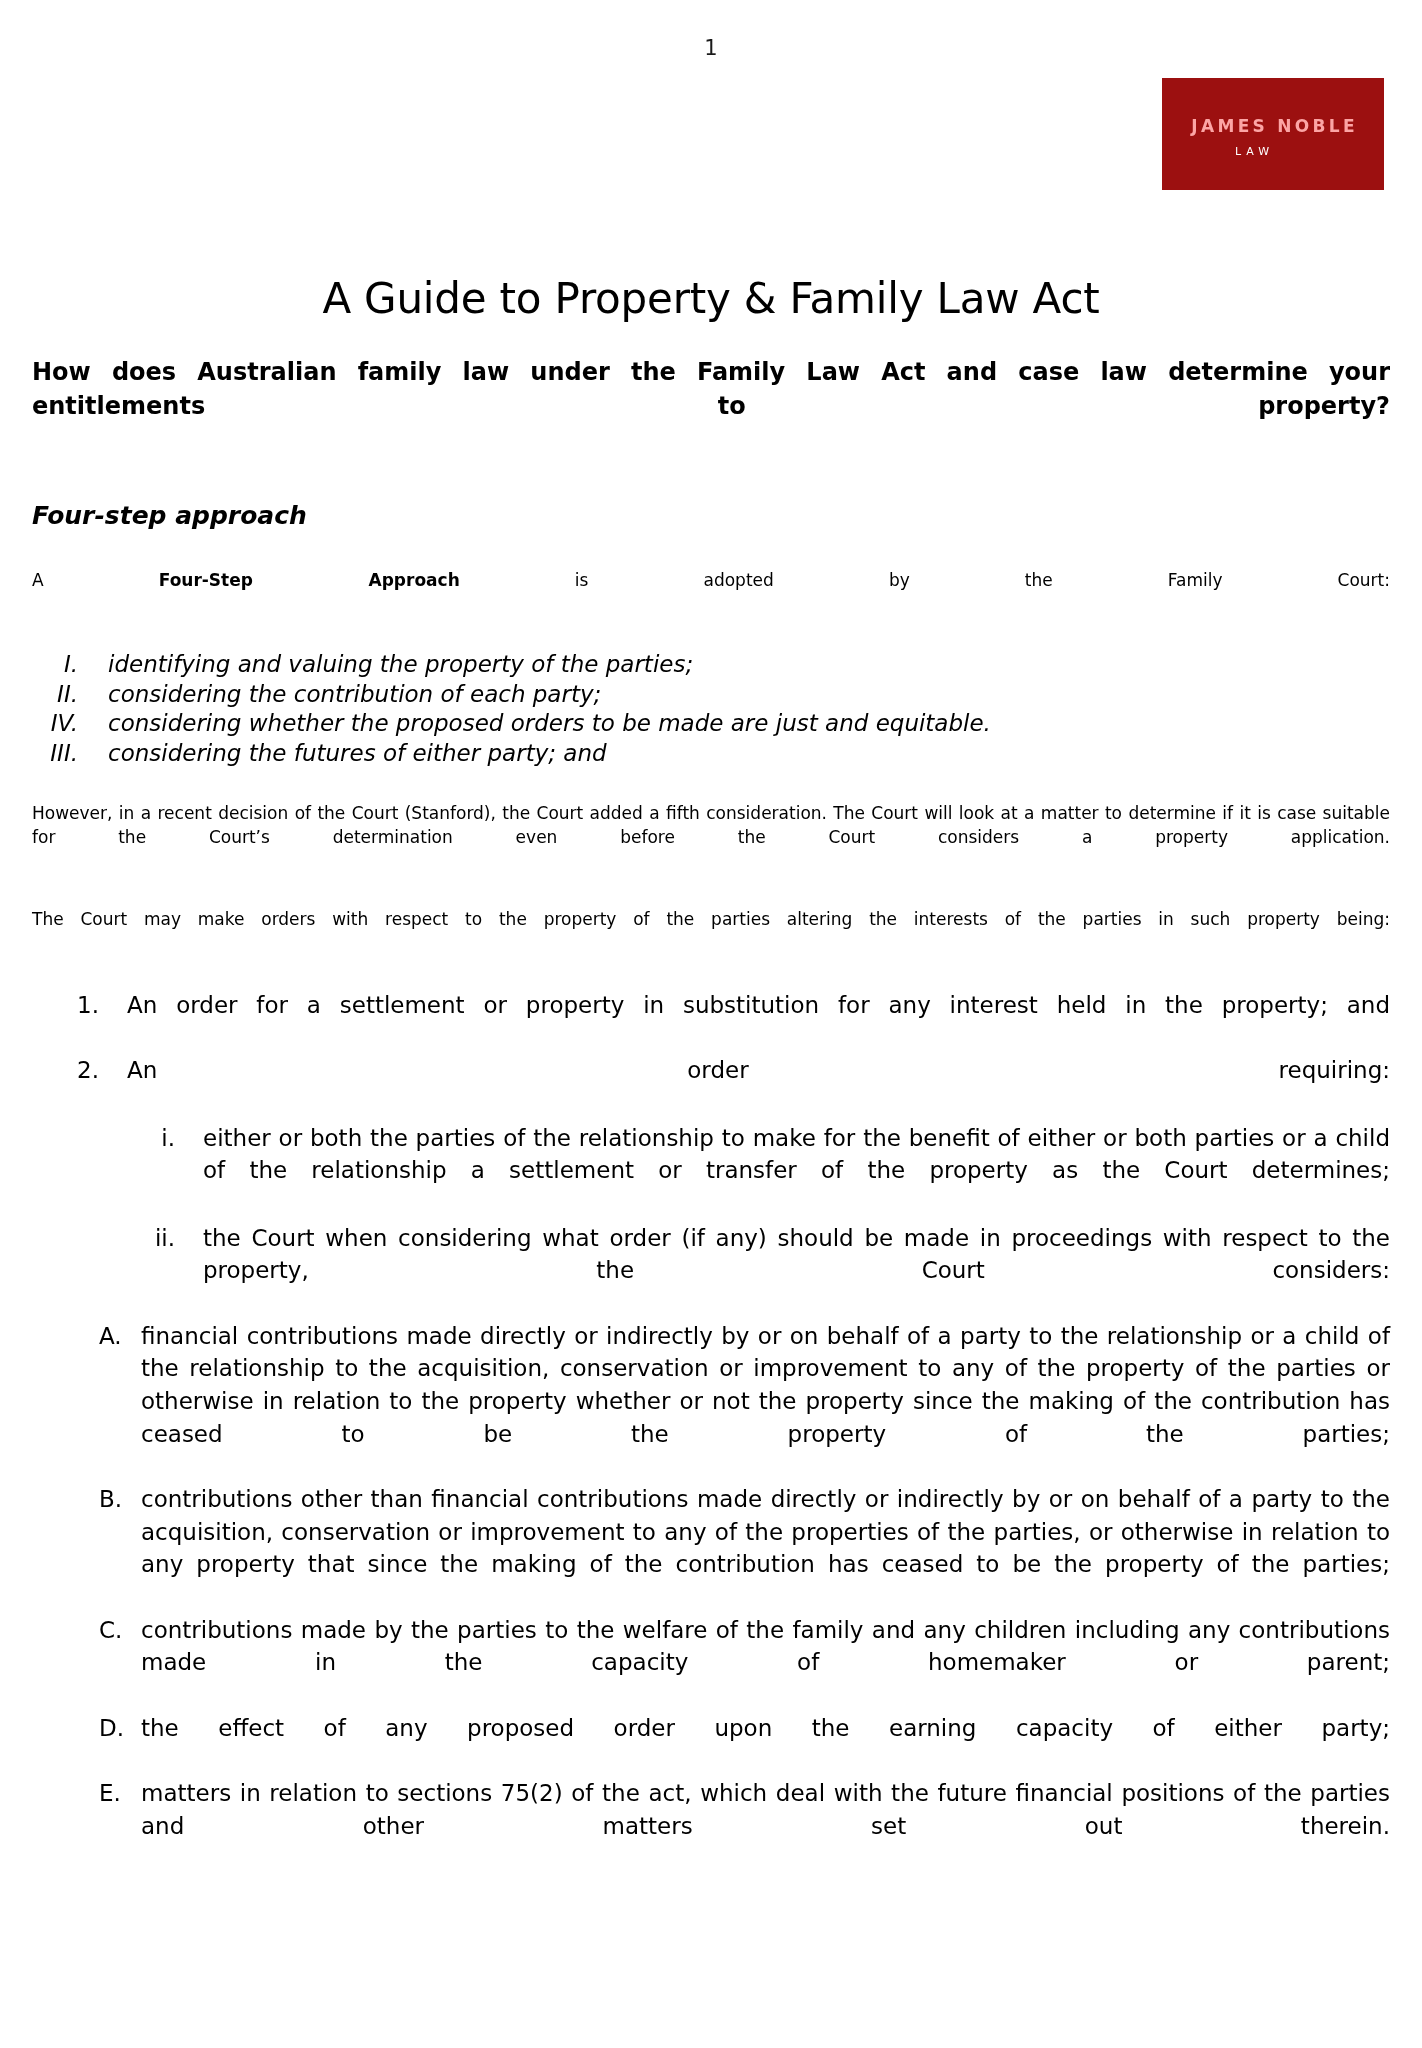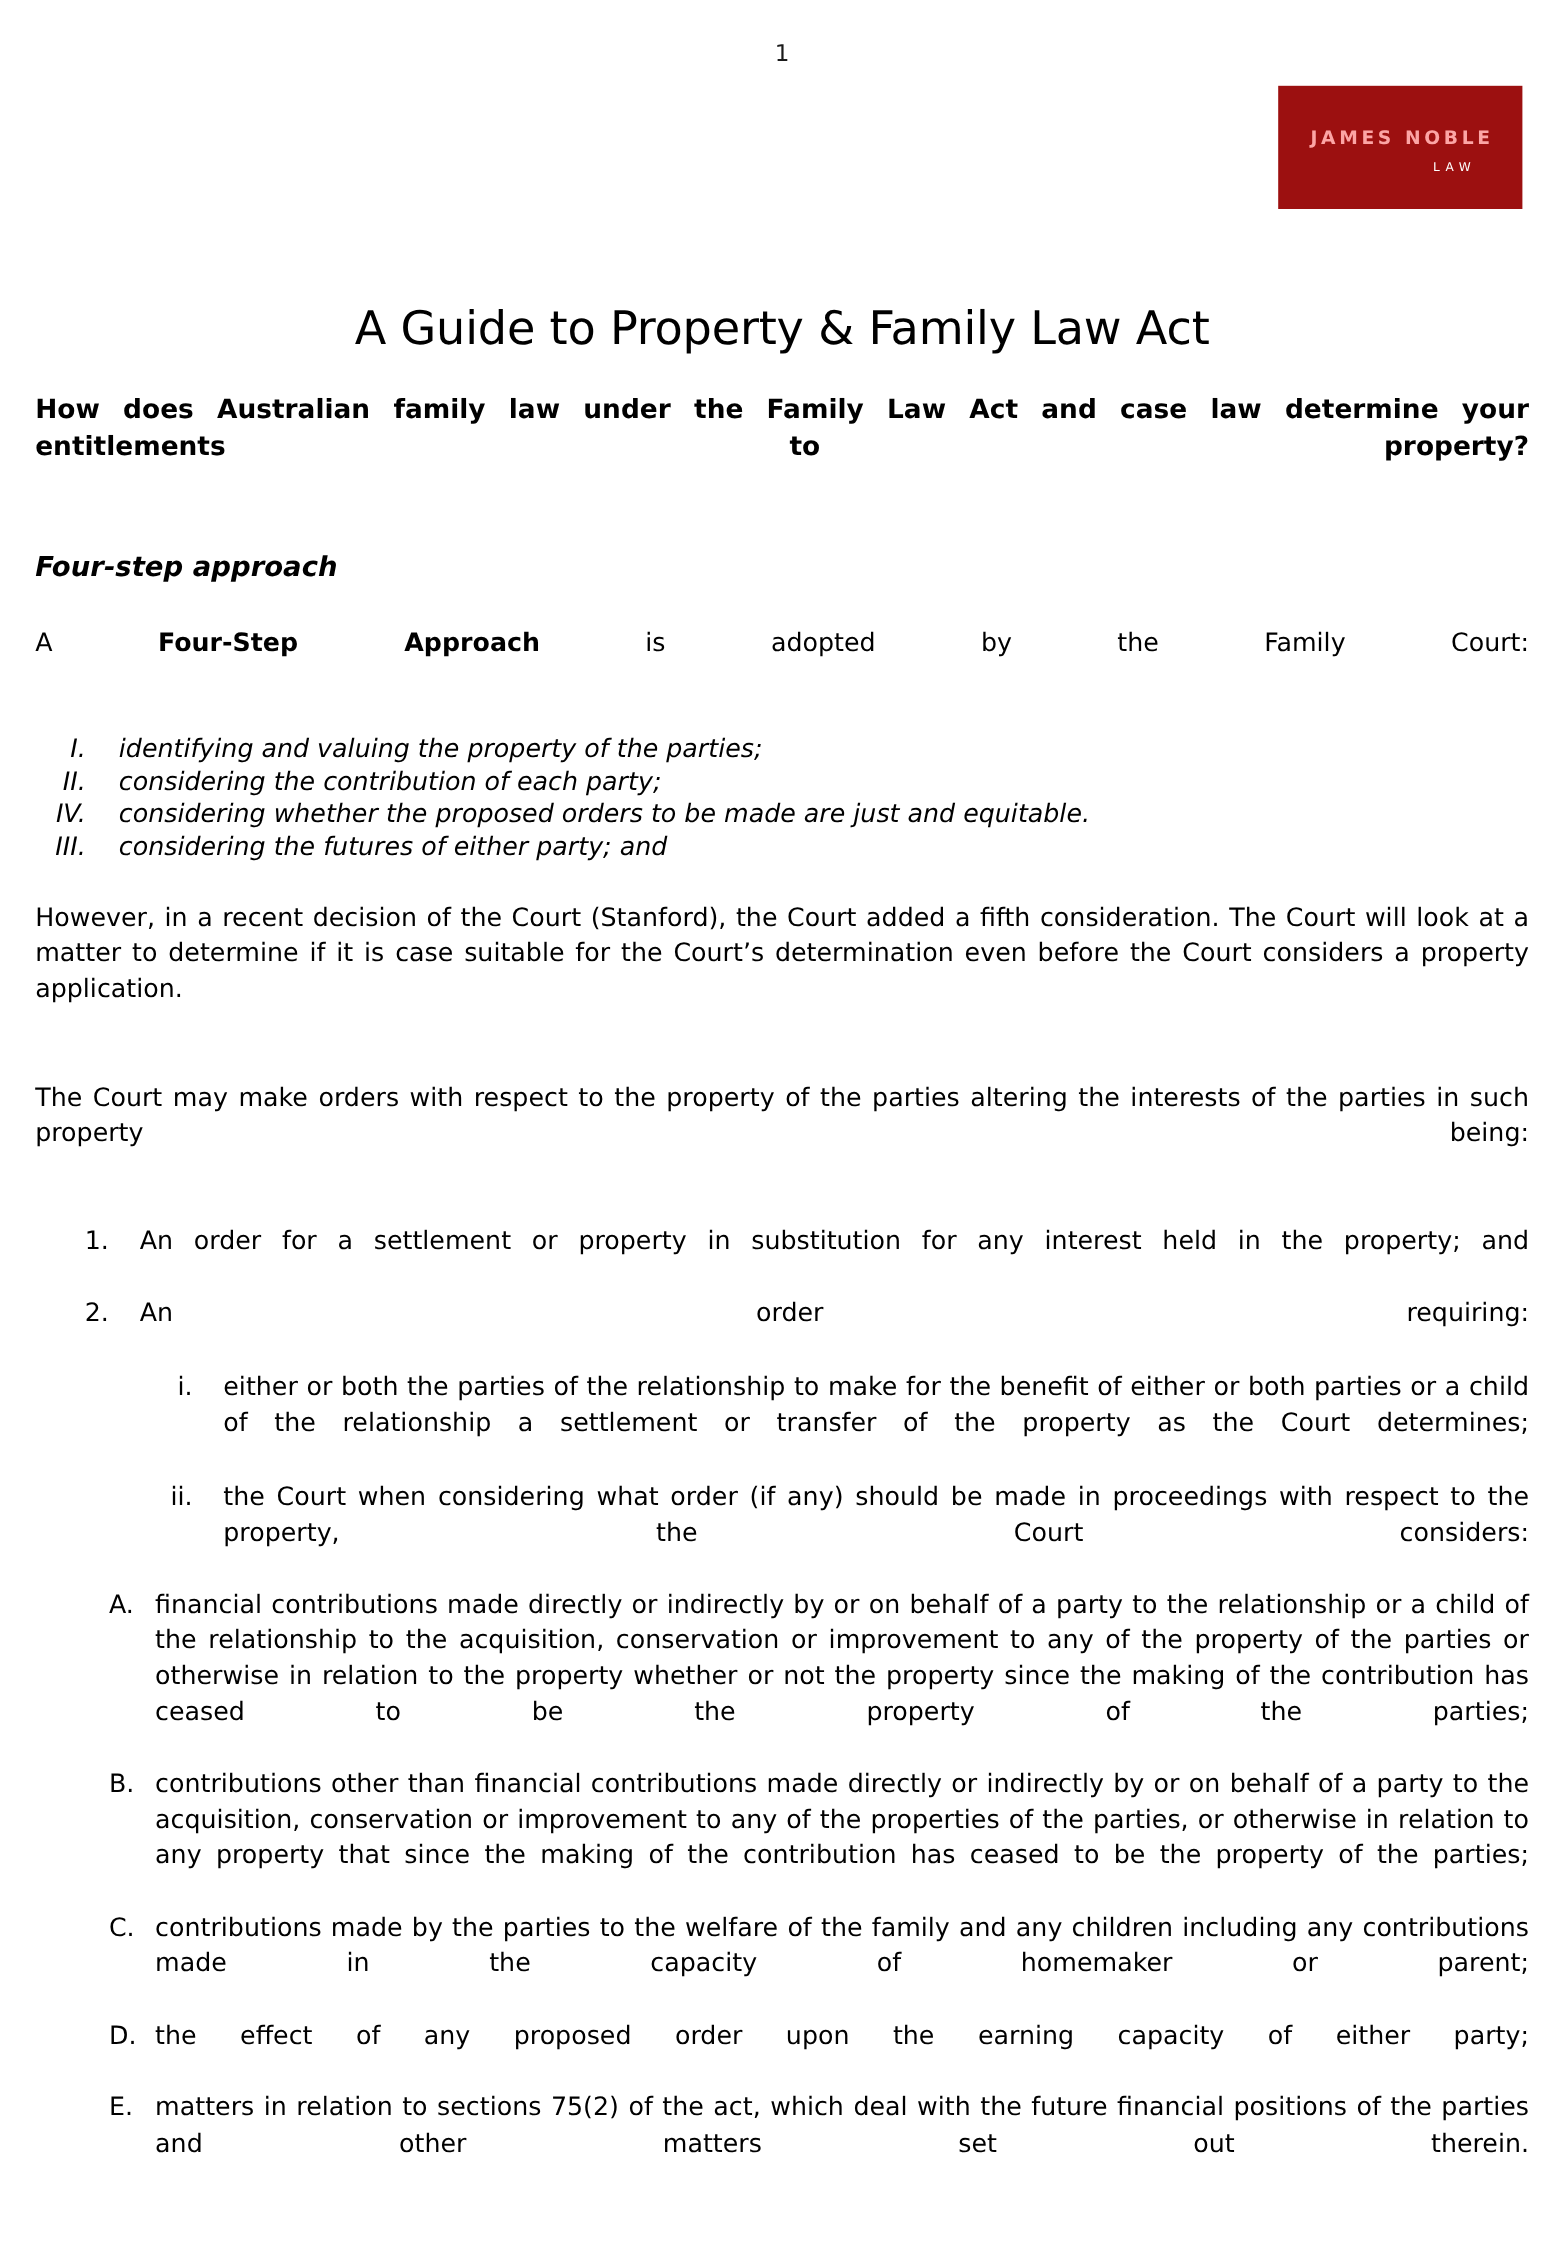--- a/index.html
+++ b/index.html
@@ -52,21 +52,21 @@
     font-weight: bold;
     letter-spacing: 3.3px;
     text-indent: 3.3px;
     line-height: 1;
   }
   .logo-sub {
     position: absolute;
     top: 68px;
     left: 0;
     width: 180px;
-    text-align: right;
+    text-align: center;
     color: #ffffff;
     font-size: 11px;
     letter-spacing: 5px;
     text-indent: 5px;
     line-height: 1;
   }
 
   
   .content {
     position: absolute;
@@ -101,21 +101,21 @@
   h3.section-head {
     margin: 0 0 38px 0;
     font-size: 25px;
     font-weight: bold;
     font-style: italic;
     line-height: 1.2;
   }
 
   p.para {
     margin: 0 0 34px 0;
-    font-size: 23px;
+    font-size: 17px;
     line-height: 1.40;
     text-align: justify;
     text-justify: inter-word;
   }
   p.para.lastline-left::after {
     content: "";
     display: inline-block;
     width: 100%;
   }
   p.para b { font-weight: bold; }

